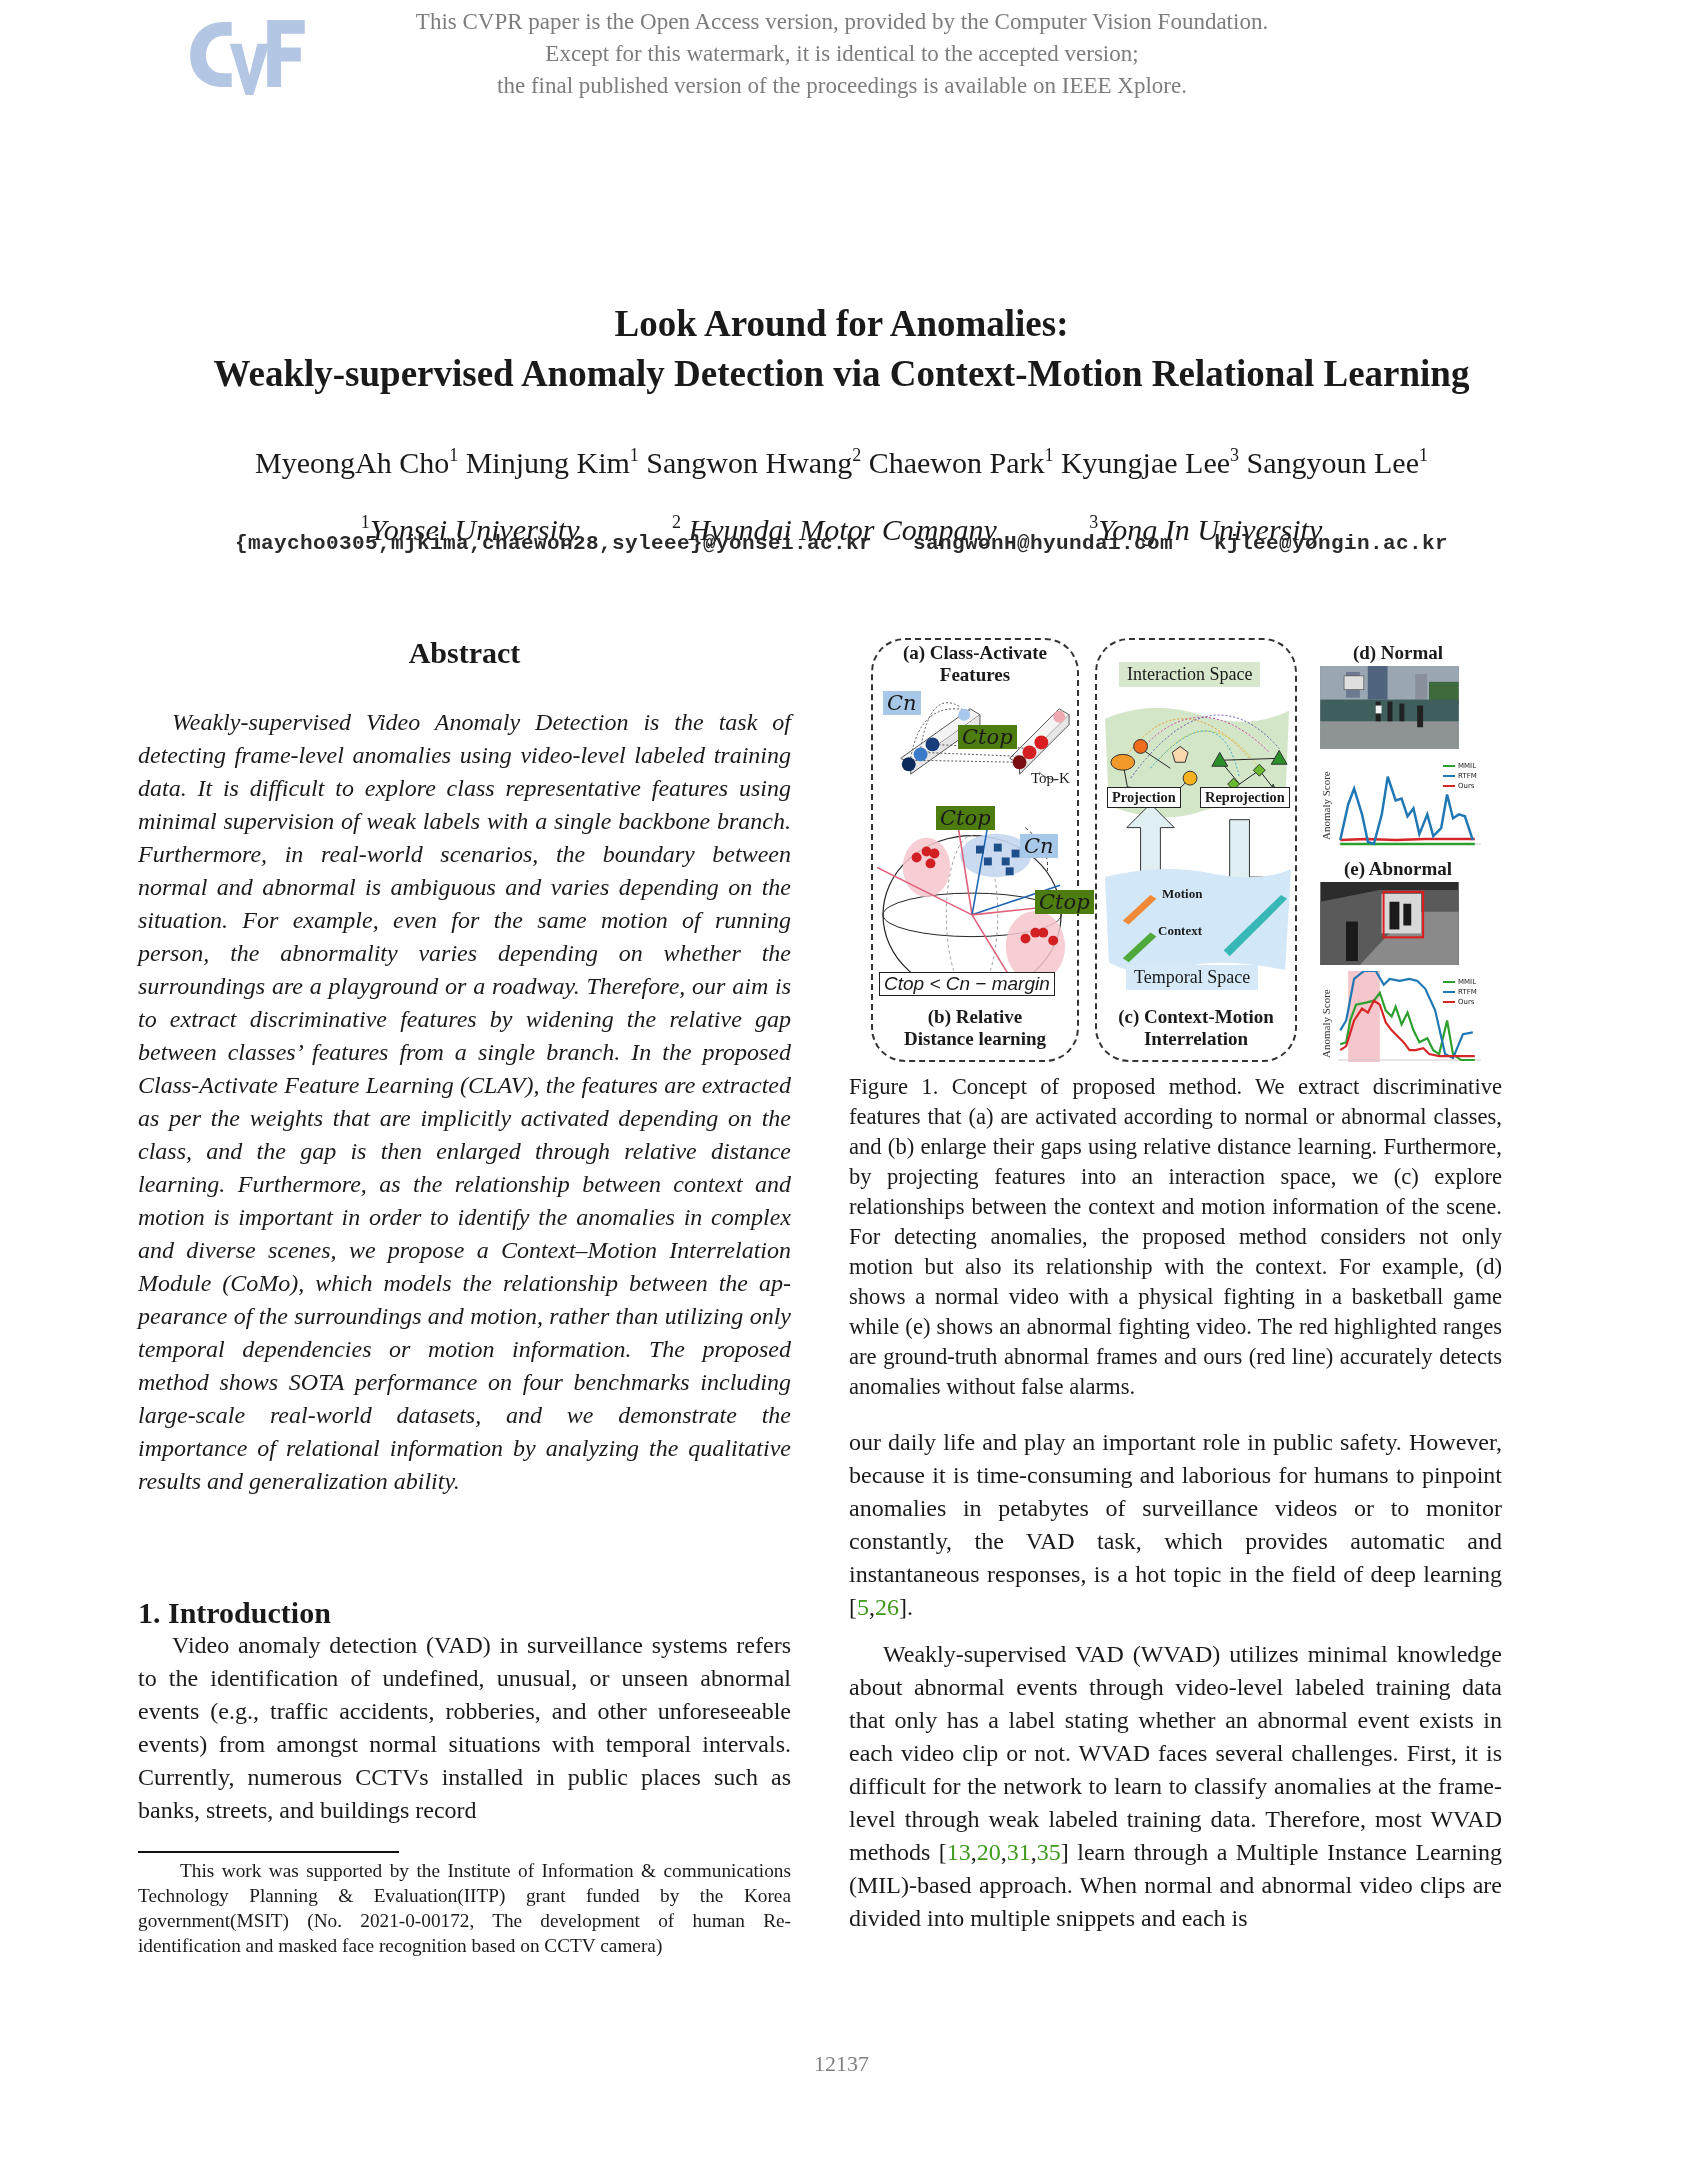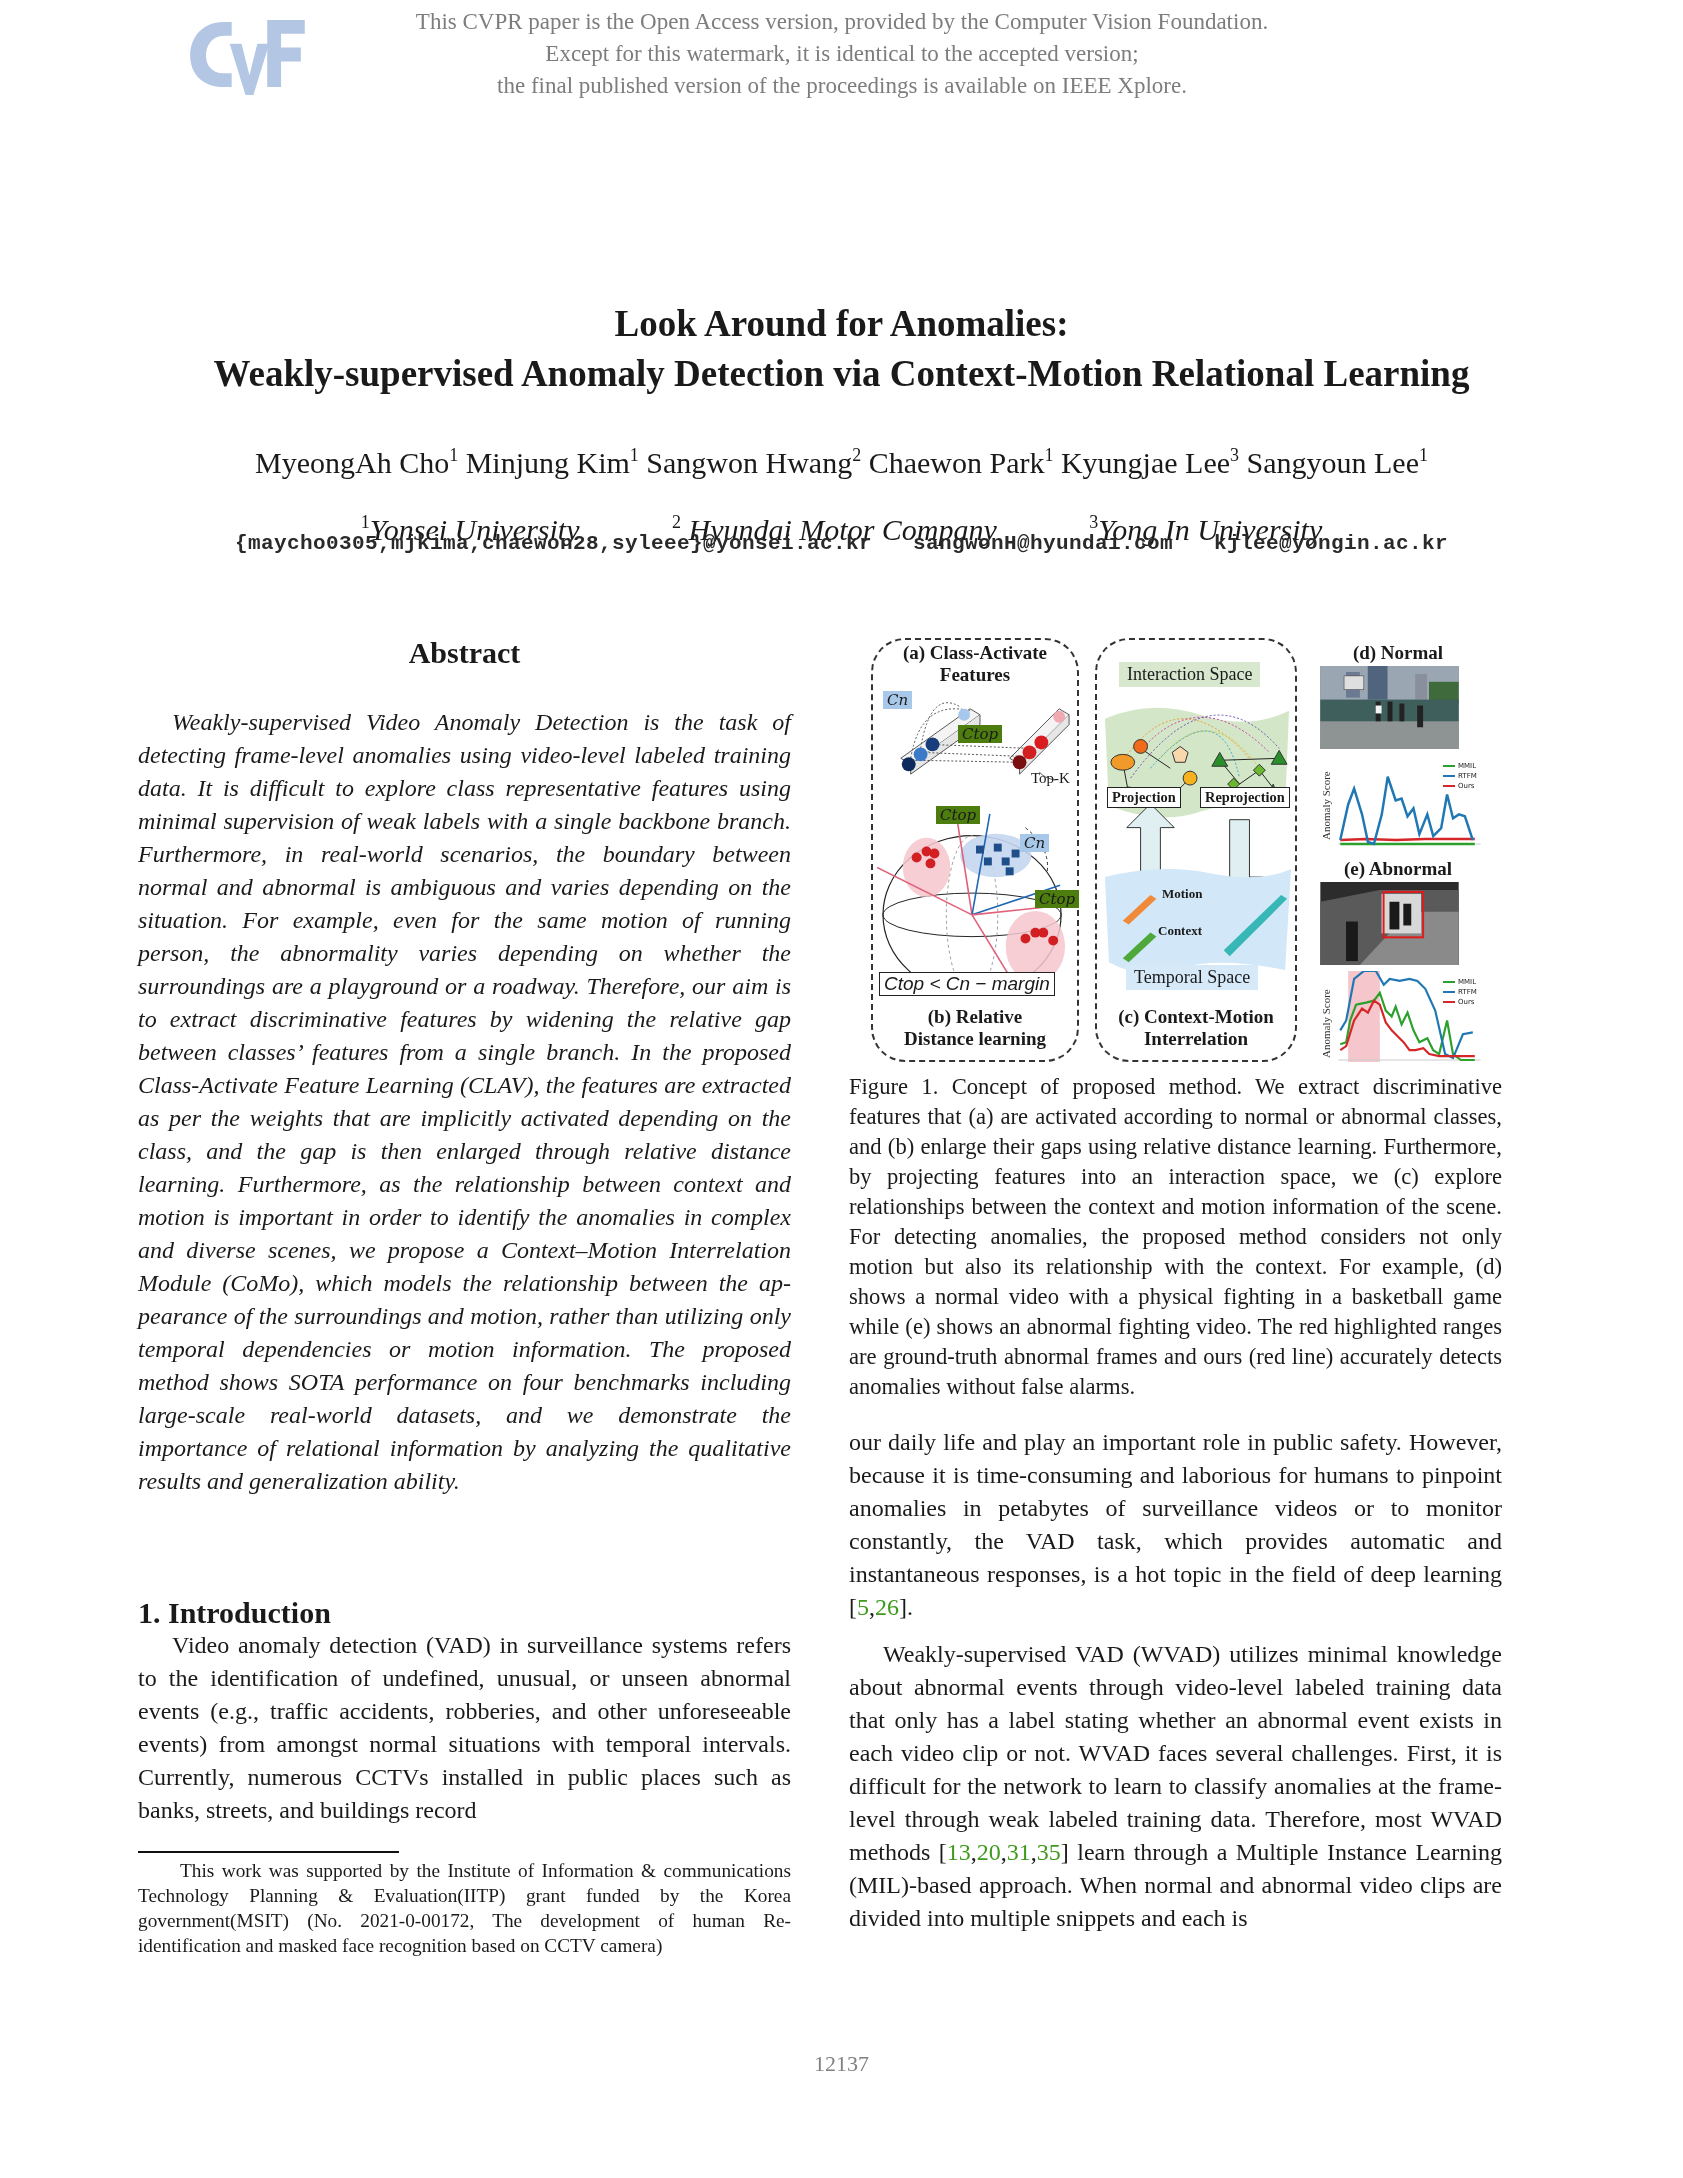--- a/index.html
+++ b/index.html
@@ -32,21 +32,21 @@
   .intro-heading { top: 1594px; left: 138px; font-weight: bold; font-size: 30px; line-height: 38px; }
   .intro-body { top: 1629px; font-size: 24px; line-height: 33px; text-align: justify; text-indent: 34px; }
 
   .footnote-rule { left: 138px; top: 1851px; width: 261px; height: 2px; background: #111; }
   .footnote { top: 1858px; font-size: 19.3px; line-height: 25px; text-align: justify; text-indent: 42px; }
 
   
   .figure { left: 871px; top: 638px; width: 614px; height: 428px; }
   .panel-box { position: absolute; border: 2px dashed #333; border-radius: 34px; }
   .panel-label { position: absolute; font-weight: bold; font-size: 19px; line-height: 22px; text-align: center; }
-  .tag { position: absolute; font-family: "DejaVu Serif", serif; font-style: italic; font-size: 15px; padding: 0 4px; }
+  .tag { position: absolute; font-family: "DejaVu Serif", serif; font-style: italic; font-size: 21px; padding: 0 4px; }
   .tag-blue { background: #a8c8ea; }
   .tag-pink { background: #4d7c0f; }
   .box-label { position: absolute; background: #fff; border: 1.5px solid #222; font-weight: bold; font-size: 14.4px; padding: 1px 4px; }
   .space-label { position: absolute; font-size: 18px; padding: 2px 8px; }
 
   .caption { top: 1072px; font-size: 22.6px; line-height: 30px; text-align: justify; }
   .right-body-1 { top: 1426px; font-size: 24px; line-height: 33px; text-align: justify; }
   .right-body-2 { top: 1638px; font-size: 24px; line-height: 33px; text-align: justify; text-indent: 34px; }
   .cite { color: #3d9a1c; }
 

